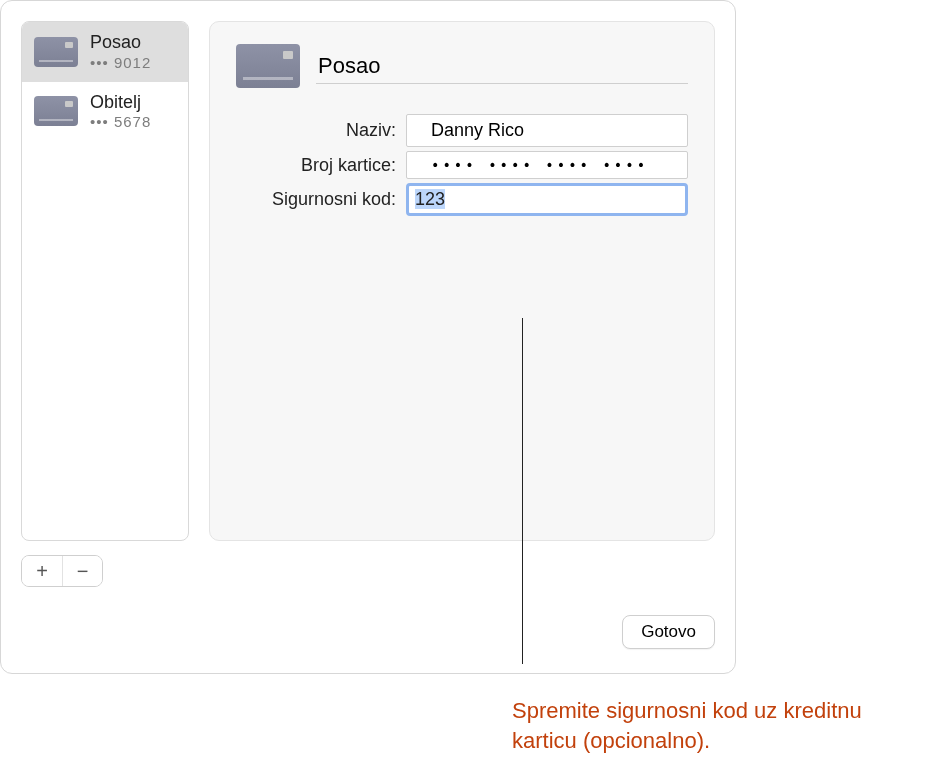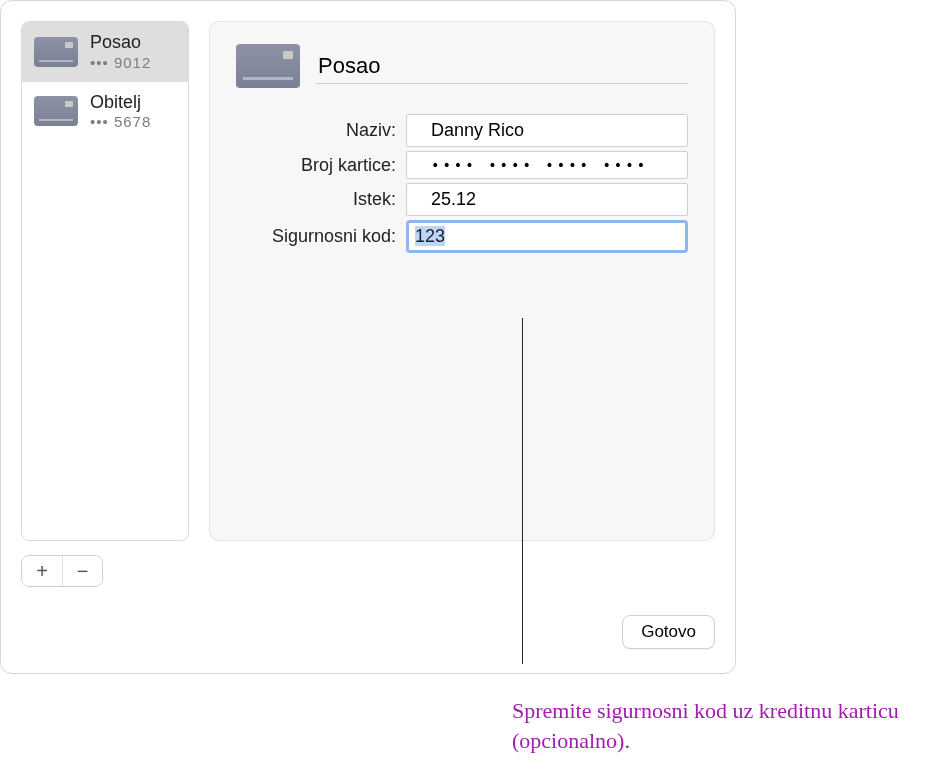--- a/index.html
+++ b/index.html
@@ -175,25 +175,24 @@
     position: absolute;
     left: 521px;
     top: 317px;
     width: 0;
     border-left: 1.5px solid #222;
     height: 346px;
   }
   .callout-text {
     font-size: 22px;
     line-height: 1.35;
-    color: #a21caf;
+    color: #c2410c;
     margin-left: 512px;
     margin-top: 22px;
     max-width: 400px;
-    font-family: Liberation Serif, serif;
   }
 </style>
 </head>
 <body>
 
 <div class="window">
   <div class="panes">
 
     <div class="sidebar">
       <div class="sidebar-list">
@@ -241,24 +240,20 @@
       <div class="form-row">
         <div class="form-label">Naziv:</div>
         <input class="form-input" type="text" value="Danny Rico" style="">
       </div>
 
       <div class="form-row">
         <div class="form-label">Broj kartice:</div>
         <input class="form-input masked" type="text" value="•••• •••• •••• ••••" style="">
       </div>
 
-      <div class="form-row">
-        <div class="form-label">Istek:</div>
-        <input class="form-input" type="text" value="25.12" style="">
-      </div>
 
       <div class="form-row">
         <div class="form-label">Sigurnosni kod:</div>
         <div class="form-input focused"><span class="sel-text">123</span></div>
       </div>
     </div>
 
   </div>
 
   <div class="footer">

